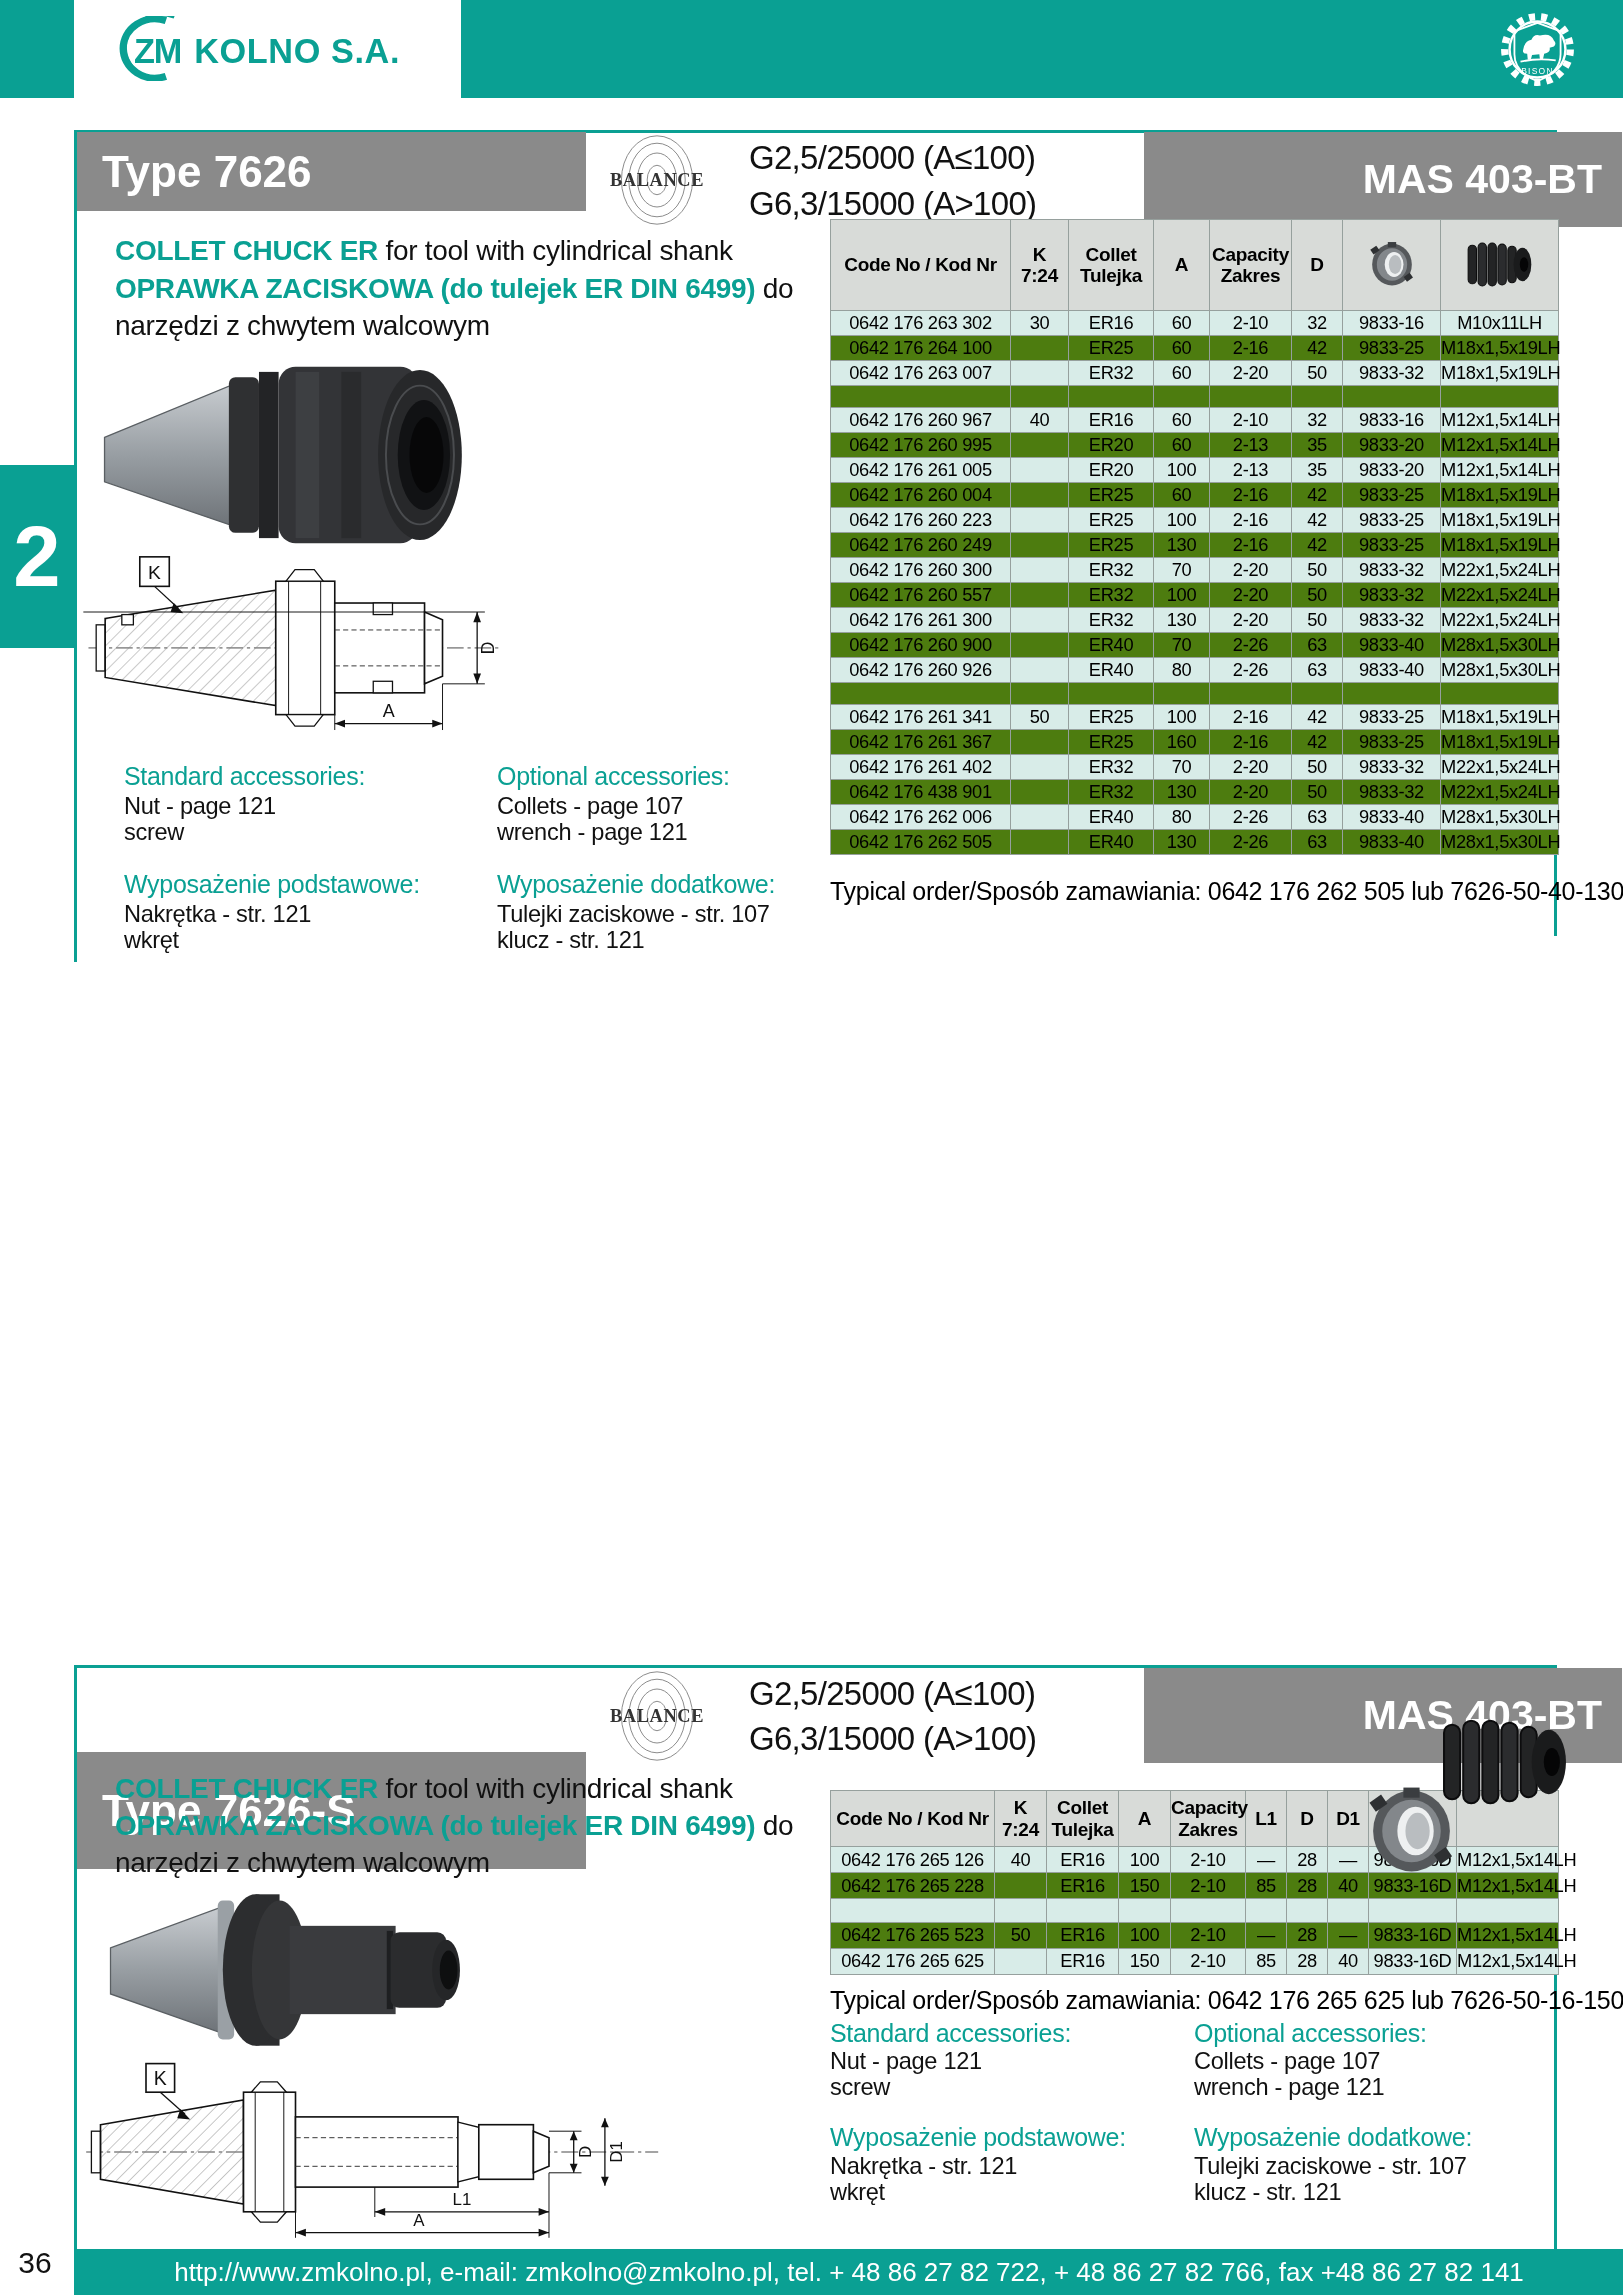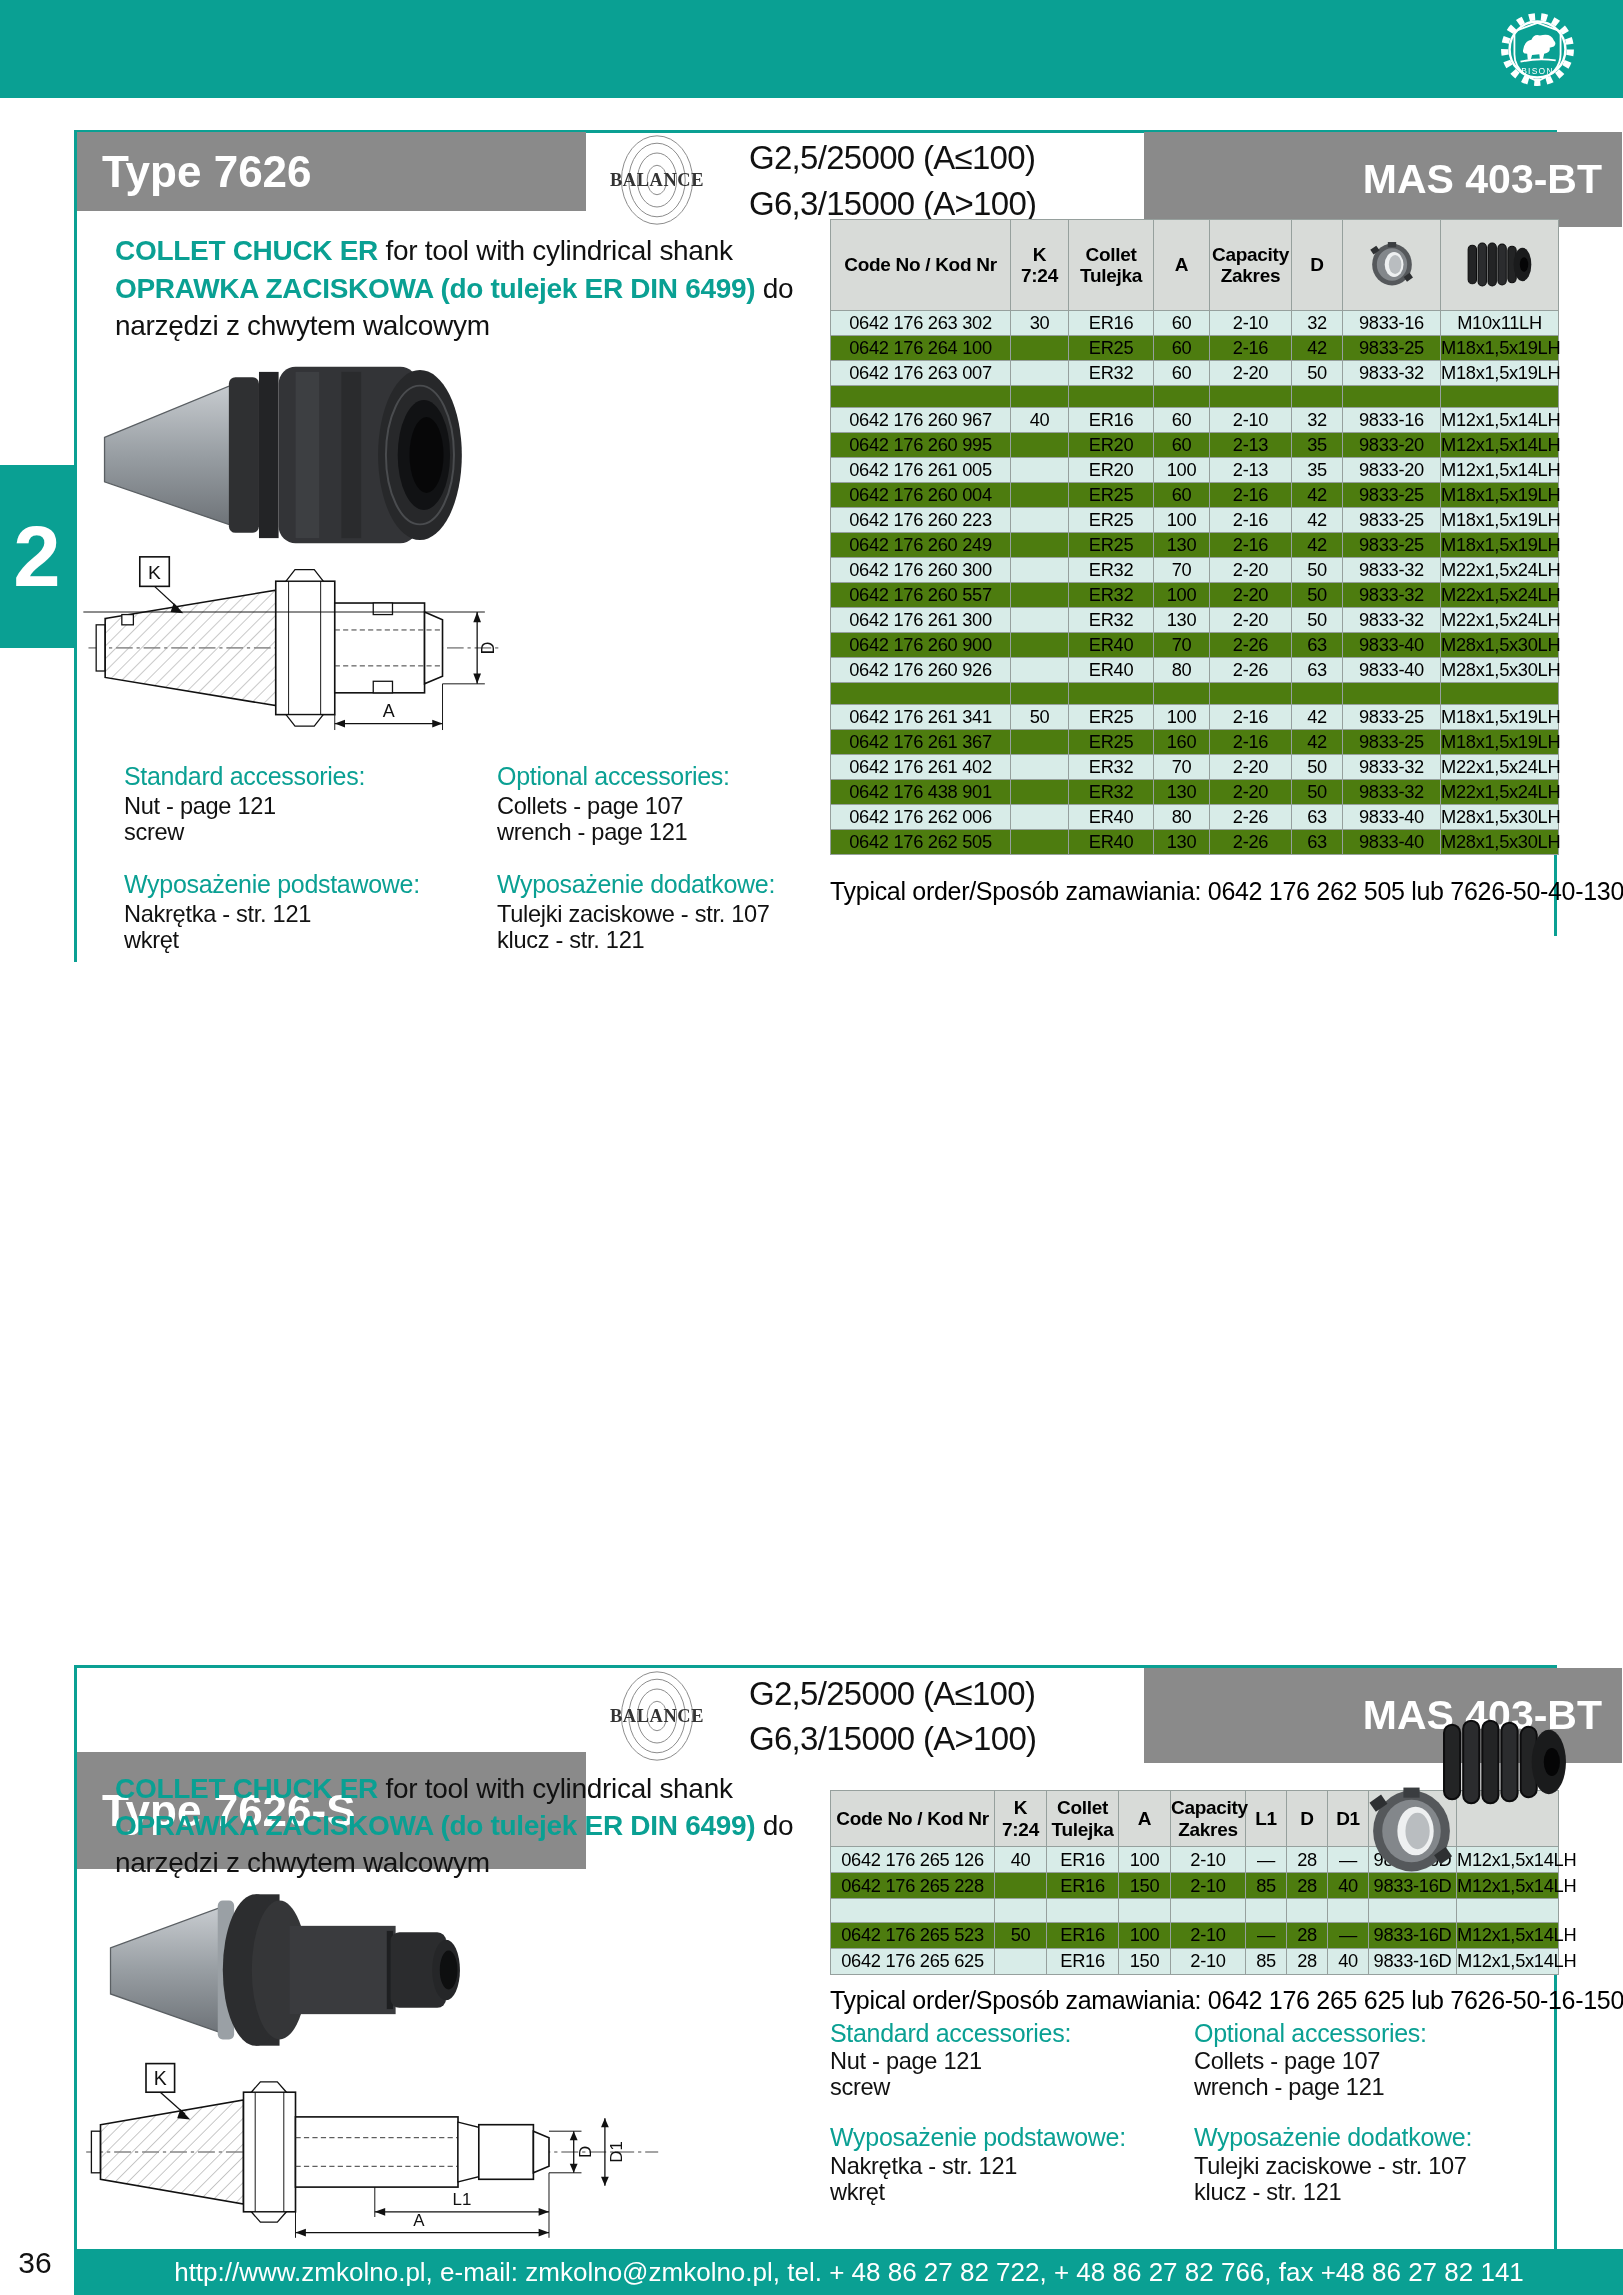--- a/index.html
+++ b/index.html
@@ -51,20 +51,28 @@
   .pagenum{font-size:30px;color:#111;}
   svg{display:block;}
   .icon-th svg{margin:0 auto;}
 </style>
 </head>
 <body>
 
 <div class="page">
 
   <div class="abs topband"></div>
+  <div class="abs logo-panel">
+    <svg width="340" height="65" viewBox="0 0 540 110" style="margin:16.4px 0 0 19.6px;">
+      <path d="M104 8 A54 50 0 1 0 104 102" fill="none" stroke="#0AA093" stroke-width="12"></path>
+      <path d="M118 2 A60 55 0 1 0 96 108" fill="none" stroke="#0AA093" stroke-width="5"></path>
+      <text x="50" y="79" font-family="Liberation Sans, sans-serif" font-size="58" font-weight="bold" fill="#0AA093" letter-spacing="-2">ZM</text>
+      <text x="152" y="79" font-family="Liberation Sans, sans-serif" font-size="58" font-weight="bold" fill="#0AA093" letter-spacing="1">KOLNO S.A.</text>
+    </svg>
+  </div>
   <svg class="abs" style="left:1495px;top:6.5px;" width="85" height="85" viewBox="0 0 140 140">
     <circle cx="70" cy="70" r="54" fill="none" stroke="#fff" stroke-width="12" stroke-dasharray="10 10"></circle>
     <circle cx="70" cy="70" r="46" fill="none" stroke="#fff" stroke-width="4"></circle>
     <path d="M70 26 L108 40 L108 78 Q108 108 70 122 Q32 108 32 78 L32 40 Z" fill="none" stroke="#fff" stroke-width="3"></path>
     <path d="M46 72 Q48 56 60 54 Q64 44 74 47 Q92 42 97 55 Q102 60 97 65 L90 67 Q92 75 81 77 L79 86 L74 86 L73 78 L61 79 L59 87 L54 87 L53 77 Q46 77 46 72 Z" fill="#fff"></path>
     <path d="M42 90 Q70 84 100 88" stroke="#fff" stroke-width="3" fill="none"></path>
     <text x="70" y="110" font-family="Liberation Sans, sans-serif" font-size="14" fill="#fff" text-anchor="middle" letter-spacing="2">BISON</text>
   </svg>
 
   <div class="abs chapter-tab" style="left:0;top:465px;width:74px;height:183px;">

